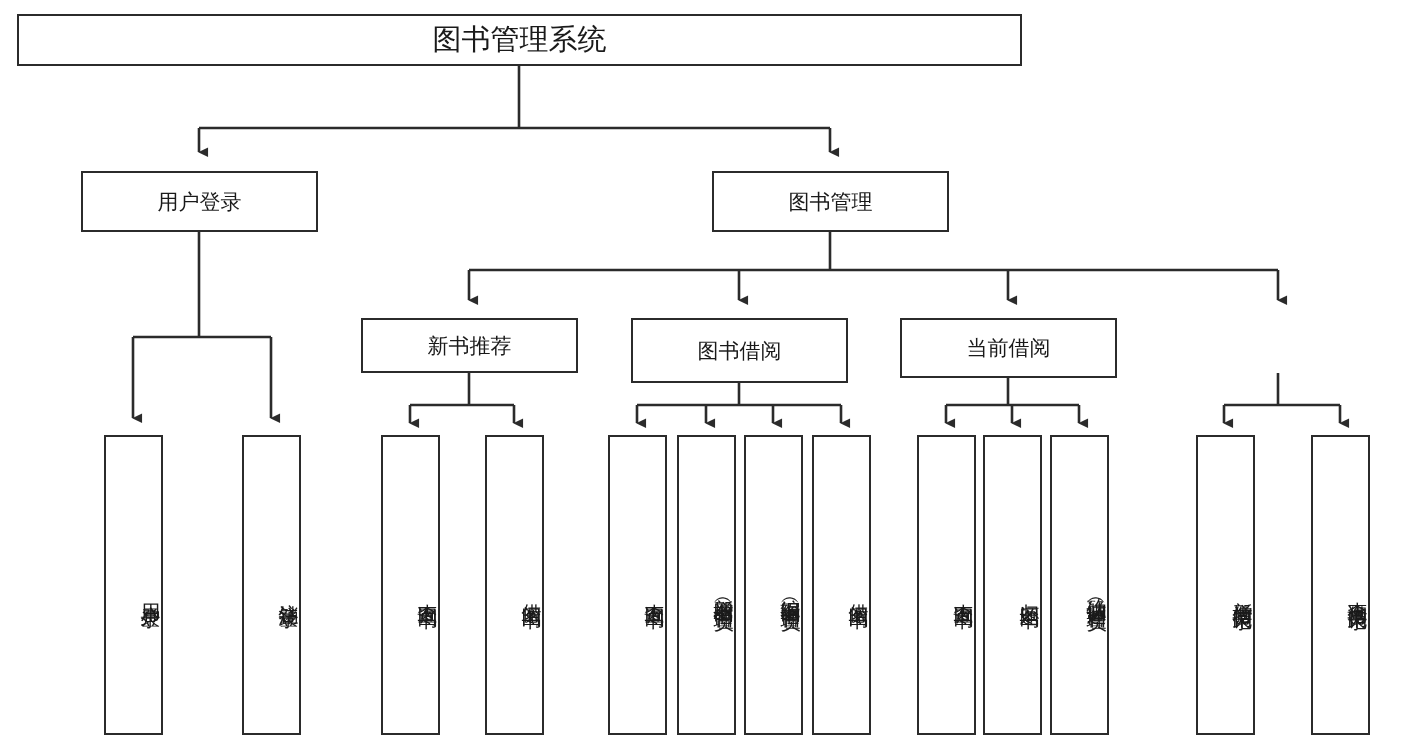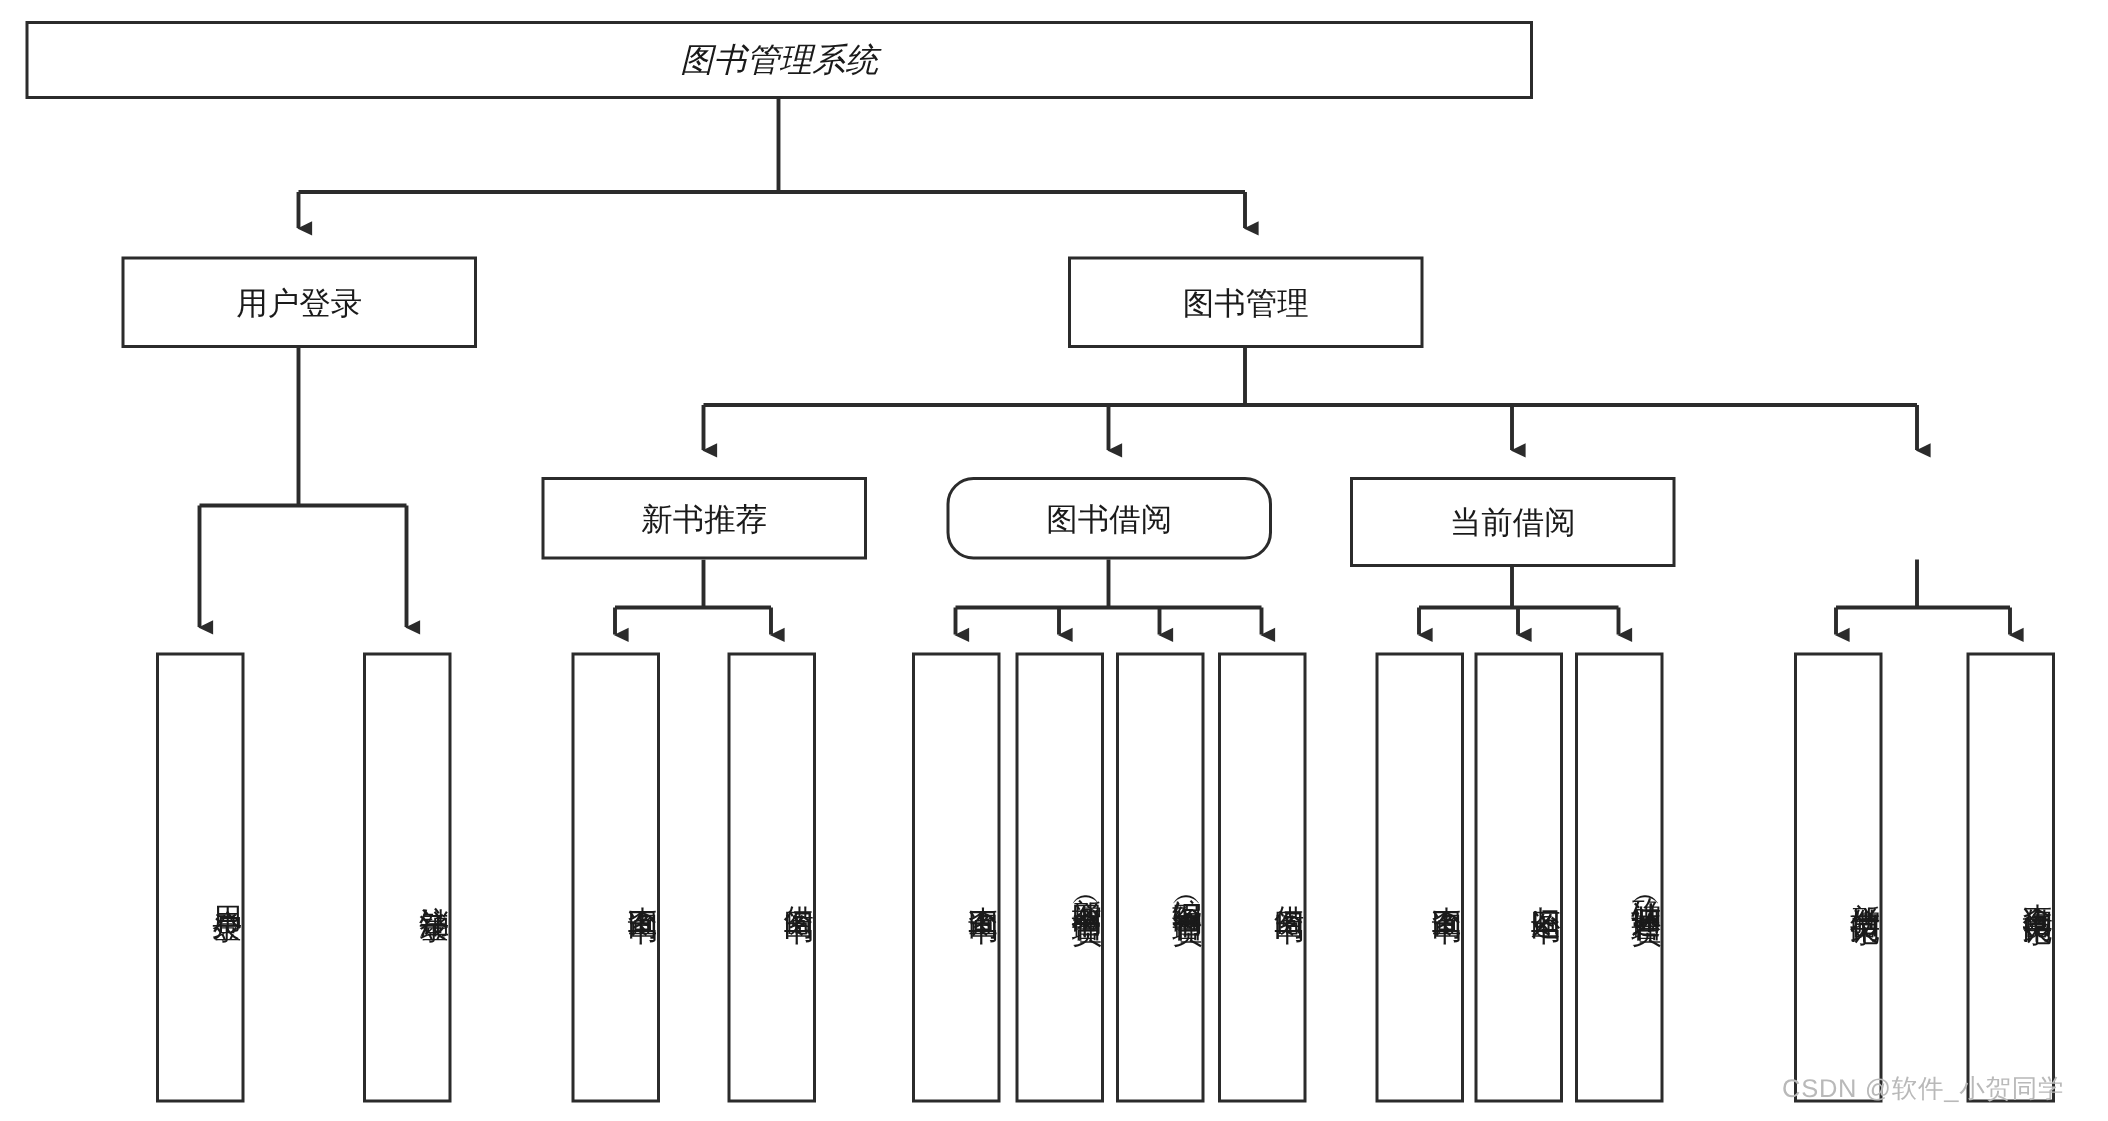--- a/index.html
+++ b/index.html
@@ -30,22 +30,21 @@
     position: absolute;
     box-sizing: border-box;
     background: #ffffff;
     border: 2px solid #2b2b2b;
     display: flex;
     align-items: center;
     justify-content: center;
     color: #1a1a1a;
   }
   .node.root {
-    font-size: 22px;
-    font-style: italic;
+    font-size: 29px;
   }
   .node.level2 {
     font-size: 21px;
   }
   .node.level3 {
     font-size: 21px;
   }
   .node.leaf {
     writing-mode: vertical-rl;
     text-orientation: upright;
@@ -136,21 +135,21 @@
   <div class="node level2" style="left:81px; top:171px; width:237px; height:61px;">
     <span class="node-label">用户登录</span>
   </div>
   <div class="node level2" style="left:712px; top:171px; width:237px; height:61px;">
     <span class="node-label">图书管理</span>
   </div>
 
   <div class="node level3" style="left:361px; top:318px; width:217px; height:55px;">
     <span class="node-label">新书推荐</span>
   </div>
-  <div class="node level3" style="left:631px; top:318px; width:217px; height:55px;border-radius:18px;">
+  <div class="node level3" style="left:631px; top:318px; width:217px; height:65px;">
     <span class="node-label">图书借阅</span>
   </div>
   <div class="node level3" style="left:900px; top:318px; width:217px; height:60px;">
     <span class="node-label">当前借阅</span>
   </div>
 
   <div class="node leaf" style="left:104px; top:435px; width:59px; height:300px;">
     <span class="node-label">用户登录</span>
   </div>
   <div class="node leaf" style="left:242px; top:435px; width:59px; height:300px;">
@@ -187,15 +186,14 @@
     <span class="node-label">确认归还（管理员）</span>
   </div>
 
   <div class="node leaf" style="left:1196px; top:435px; width:59px; height:300px;">
     <span class="node-label">新增借阅记录</span>
   </div>
   <div class="node leaf" style="left:1311px; top:435px; width:59px; height:300px;">
     <span class="node-label">查询借阅记录</span>
   </div>
 
-  <div id="watermark">CSDN @软件_小贺同学</div>
 
 </div>
 
 </body></html>

